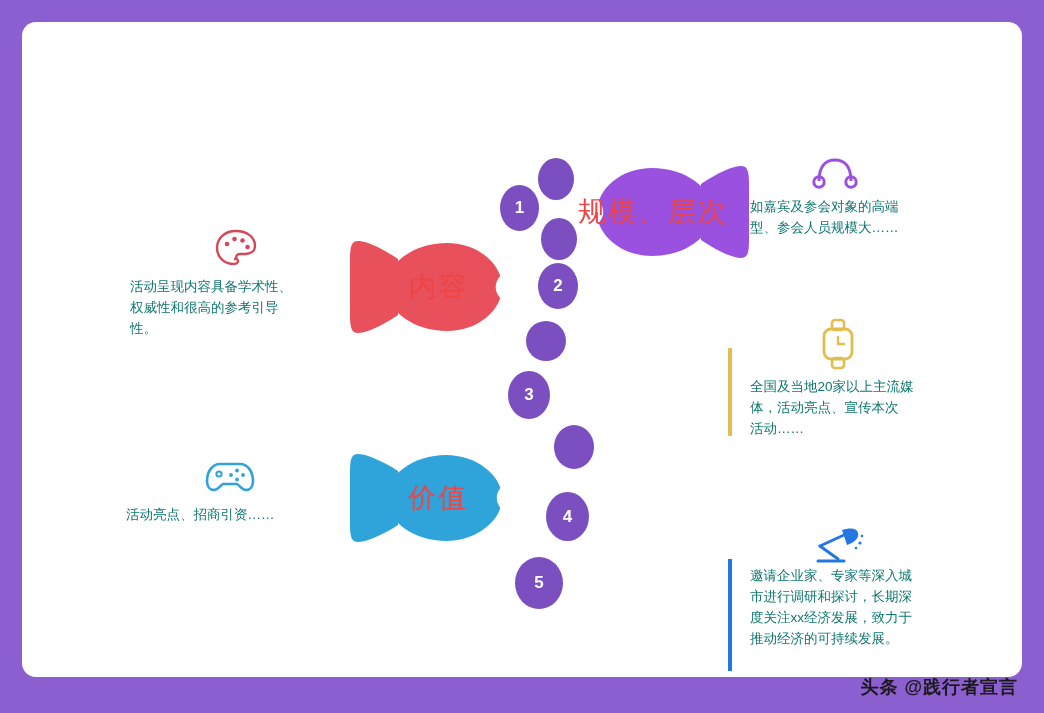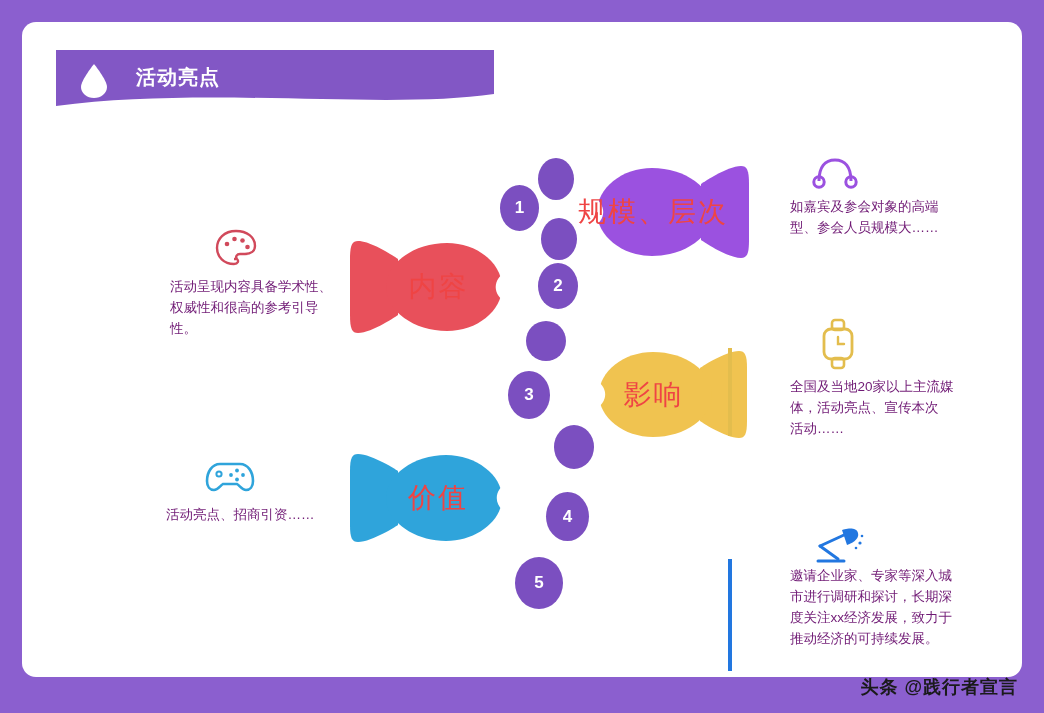--- a/index.html
+++ b/index.html
@@ -50,49 +50,39 @@
     border-radius:50%;
     display:flex;align-items:center;justify-content:center;
     color:#ffffff;font-size:17px;font-weight:bold;
   }
   .circ.plain{color:transparent;}
   
   .txt-block{position:absolute;}
   .txt-body{
     font-size:13.5px;
     line-height:21px;
-    color:#701a75;
+    color:#0f766e;
     white-space:pre-line;
-    padding-left:40px;
   }
   .icon-box{position:absolute;}
   
   .watermark{
     position:absolute;
     right:26px;bottom:14px;
     font-size:18px;font-weight:bold;
     color:#1a1a1a;
     letter-spacing:1px;
     white-space:nowrap;
   }
 </style>
 </head>
 <body>
 
 <div class="slide-card">
 
-  <div class="banner">
-    <svg width="438" height="56" viewBox="0 0 438 56">
-      <path d="M0,0 L438,0 L438,44 C330,60 150,36 0,56 Z" fill="#8257C5"></path>
-    </svg>
-    <svg class="banner-drop" viewBox="0 0 32 36">
-      <path d="M16,2 C16,2 3,18 3,25 A13,11 0 0 0 29,25 C29,18 16,2 16,2 Z" fill="#ffffff"></path>
-    </svg>
-    <div class="banner-title">活动亮点</div>
-  </div>
 
   <div class="txt-block" style="left:82px;top:200px;width:210px;">
     <svg class="icon-box" style="left:110px;top:6px;width:44px;height:40px;" viewBox="0 0 44 40">
       <path d="M22,3 C10,3 3,11 3,20 C3,29 10,36 20,36 C24,36 25,33 23,31 C21,28.5 23,26 26,26 L31,26 C37,26 41,23 41,18 C41,9 33,3 22,3 Z
                M22,31 C22,31 21,31 20,31" fill="none" stroke="#D1495B" stroke-width="2.4"></path>
       <circle cx="13" cy="16" r="2.3" fill="#D1495B"></circle>
       <circle cx="20.5" cy="11" r="2.3" fill="#D1495B"></circle>
       <circle cx="28.5" cy="12.5" r="2.3" fill="#D1495B"></circle>
       <circle cx="33.5" cy="19" r="2.3" fill="#D1495B"></circle>
     </svg>
@@ -123,28 +113,20 @@
     <div style="position:absolute;left:0px;top:24px;width:4px;height:68px;background:#9B51E0;"></div>
     <svg class="icon-box" style="left:84px;top:6px;width:46px;height:34px;" viewBox="0 0 46 34">
       <path d="M7,25 C7,11 13,4 23,4 C33,4 39,11 39,25" fill="none" stroke="#9B51E0" stroke-width="3"></path>
       <circle cx="7" cy="26" r="5.2" fill="none" stroke="#9B51E0" stroke-width="3"></circle>
       <circle cx="39" cy="26" r="5.2" fill="none" stroke="#9B51E0" stroke-width="3"></circle>
     </svg>
     <div class="txt-body" style="position:absolute;left:22px;top:46px;width:218px;">如嘉宾及参会对象的高端
 型、参会人员规模大……</div>
   </div>
 
-  <div class="fish-wrap" style="left:558px;top:325px;width:175px;height:95px;">
-    <svg width="175" height="95" viewBox="0 0 175 95">
-      <path d="M120,21 C120,21 145,4 159,4 C165,4 167,8 167,21 L167,74 C167,87 165,91 159,91 C145,91 120,74 120,74 Z" fill="#F0C350"></path>
-      <path d="M73,5 C105,5 132,24 132,47.5 C132,71 105,90 73,90 C44,90 19,71 19,47.5 C19,24 44,5 73,5 Z" fill="#F0C350"></path>
-      <path d="M14,32 C29,39.5 29,55.5 14,63 C16,55 16,40 14,32 Z" fill="#ffffff"></path>
-    </svg>
-    <div class="fish-label shift-l">影响</div>
-  </div>
 
   <div class="txt-block" style="left:706px;top:292px;width:230px;">
     <div style="position:absolute;left:0px;top:34px;width:4px;height:88px;background:#E3BD4D;"></div>
     <svg class="icon-box" style="left:90px;top:4px;width:40px;height:52px;" viewBox="0 0 40 52">
       <rect x="14" y="2" width="12" height="10" rx="3" fill="none" stroke="#E3BD4D" stroke-width="2.6"></rect>
       <rect x="14" y="40" width="12" height="10" rx="3" fill="none" stroke="#E3BD4D" stroke-width="2.6"></rect>
       <rect x="6" y="11" width="28" height="30" rx="7" fill="none" stroke="#E3BD4D" stroke-width="2.8"></rect>
       <path d="M20,19 L20,26 L26,26" fill="none" stroke="#E3BD4D" stroke-width="2.4" stroke-linecap="round"></path>
     </svg>
     <div class="txt-body" style="position:absolute;left:22px;top:62px;width:218px;">全国及当地20家以上主流媒

